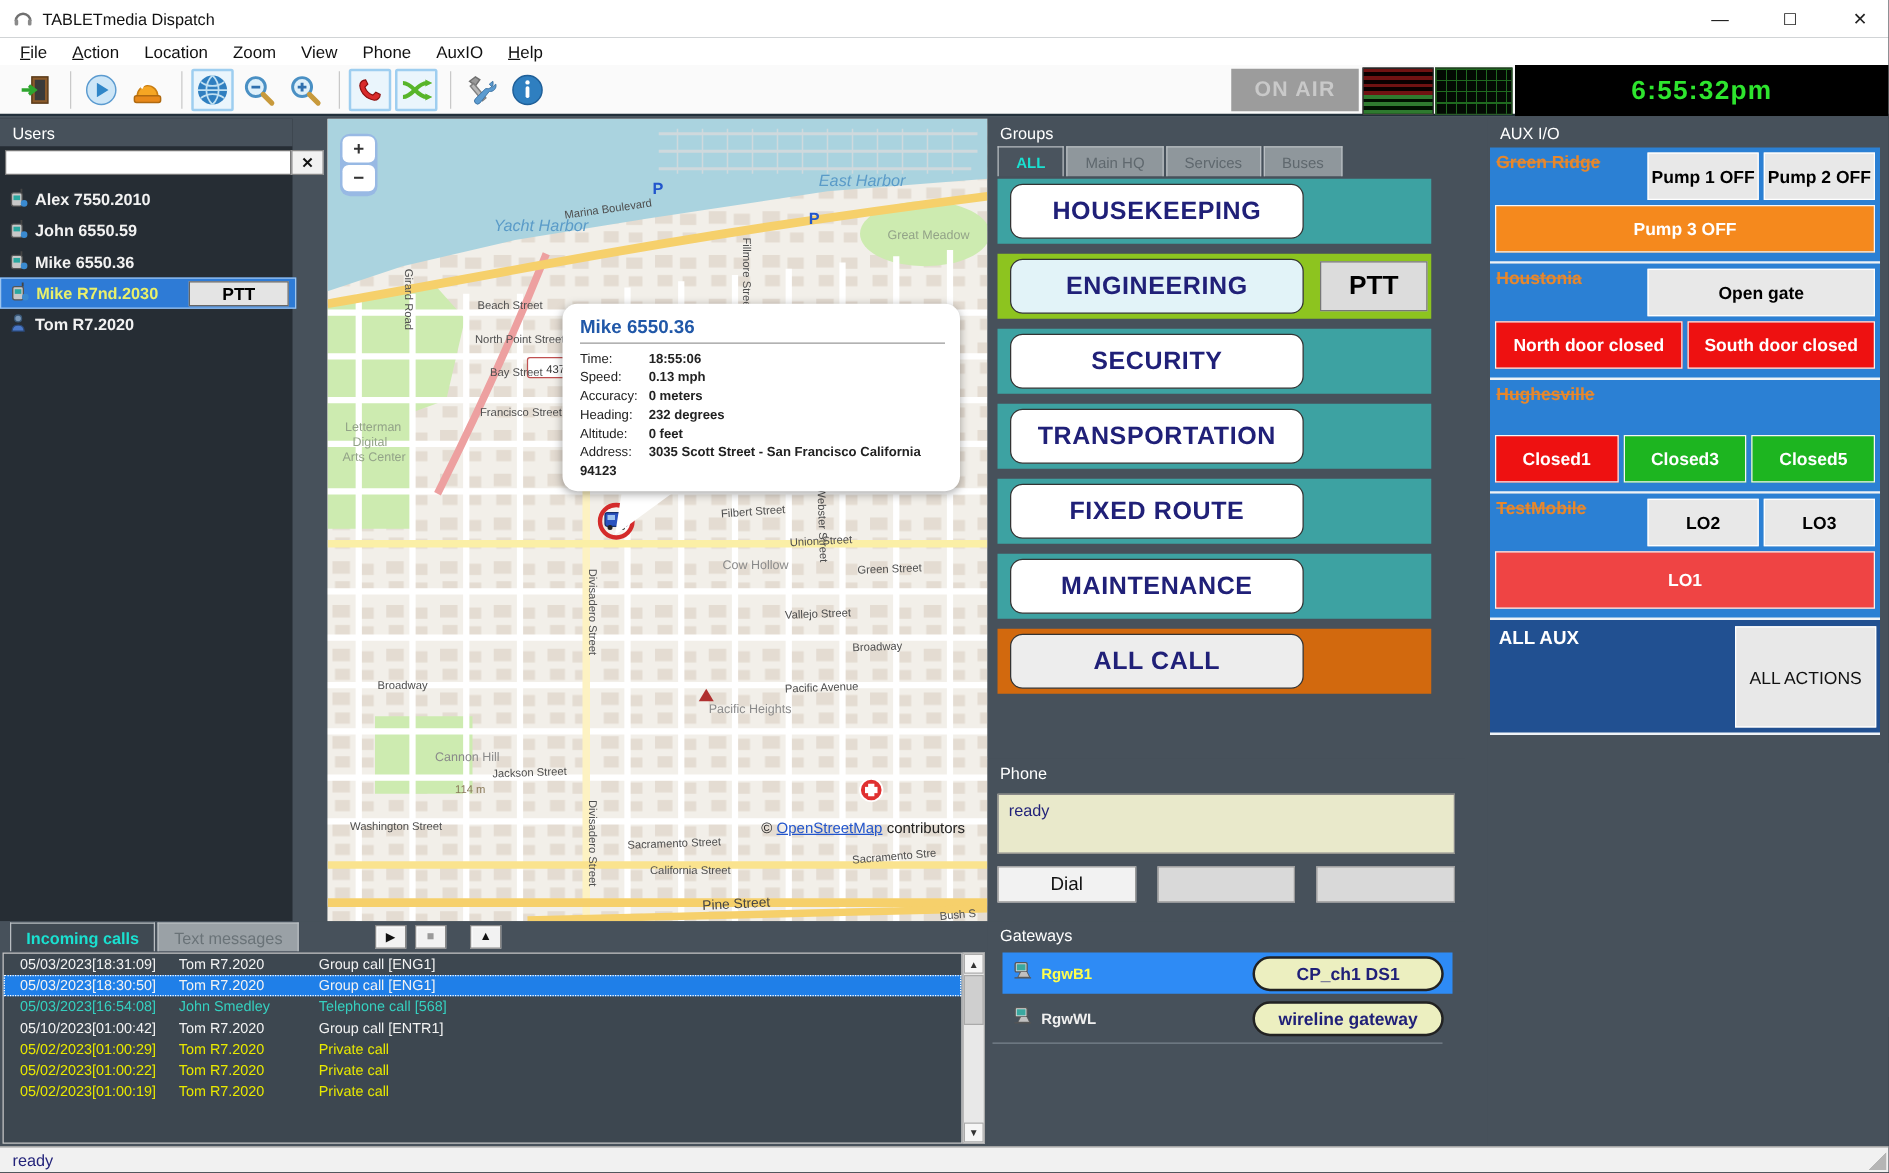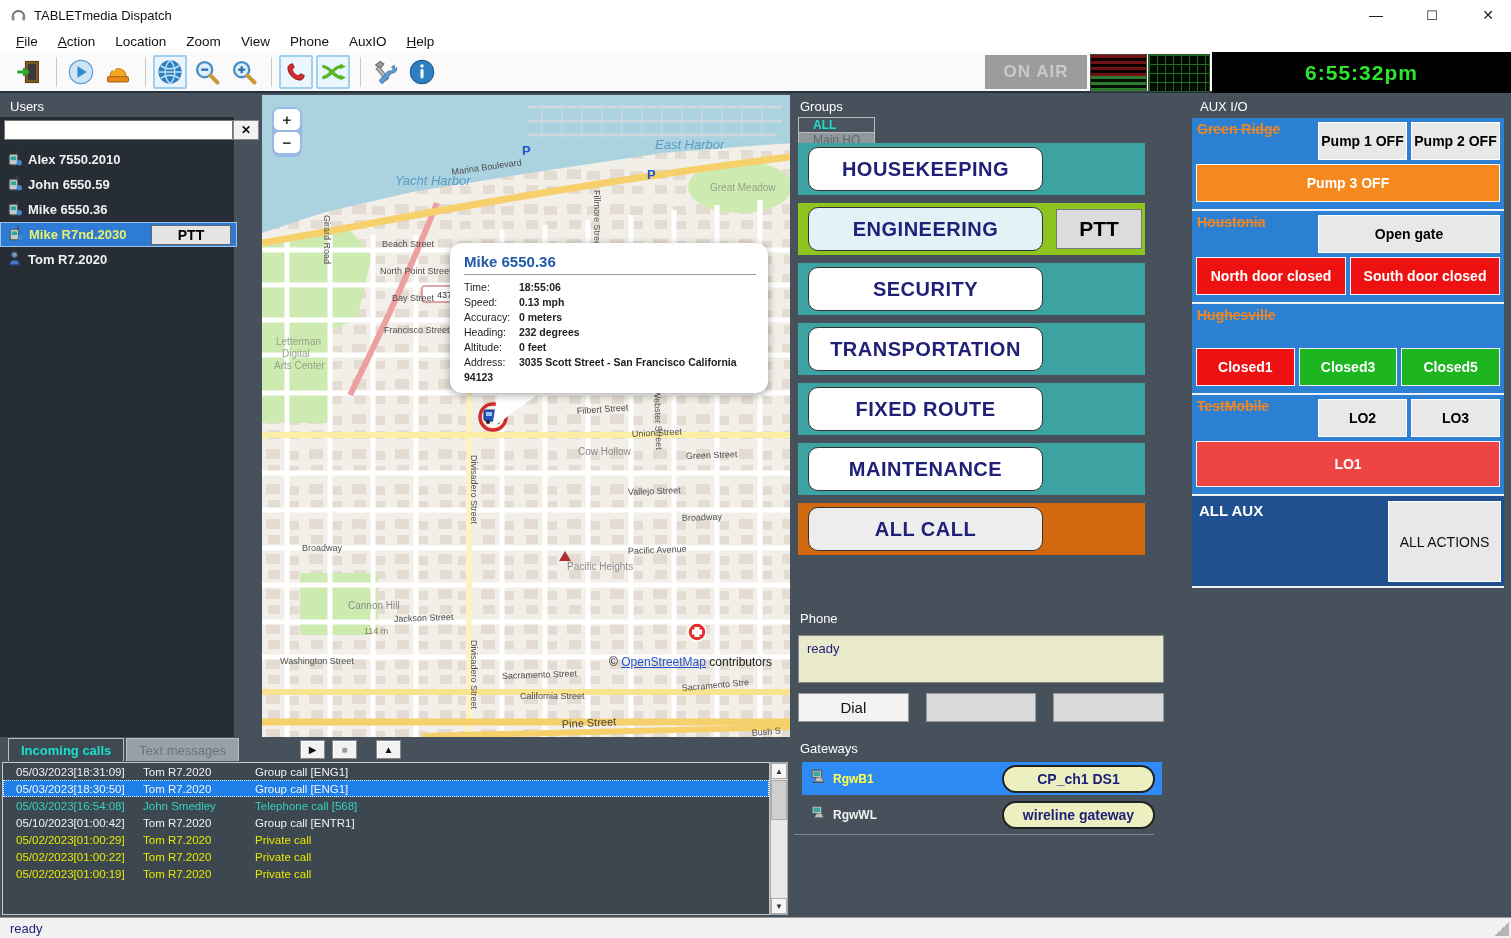--- a/index.html
+++ b/index.html
@@ -57,21 +57,21 @@
   text.road{font-size:9px;fill:#4e4e4e;}
   text.roadB{font-size:11px;fill:#444;}
   text.water{font-size:13px;fill:#5a9bc8;font-style:italic;}
   text.area{font-size:10px;fill:#93a388;}
   text.areaG{font-size:10px;fill:#8a8a8a;}
   text.elev{font-size:9px;fill:#8a7a5a;}
   text.parking{font-size:13px;font-weight:bold;fill:#2255cc;}
   text.shield{font-size:9px;fill:#333;}
   
   .groups{position:absolute;left:790px;top:2px;width:382px;height:512px;background:#47515b;}
-  .gtabs{position:absolute;left:8px;top:22px;height:24px;display:flex;flex-direction:column;}
+  .gtabs{position:absolute;left:8px;top:22px;height:24px;display:flex;}
   .gtab{height:24px;padding:0 14px;font-size:12px;display:flex;align-items:center;background:#8f979c;color:#5f686e;border:1px solid #b8bdc1;border-bottom:none;margin-right:2px;}
   .gtab.active{background:#4a545e;color:#1ae0d0;font-weight:bold;}
   .grows{position:absolute;left:8px;top:48px;width:347px;}
   .grow{position:relative;height:52px;margin-bottom:8px;}
   .grow.teal{background:#3da2a2;}
   .grow.green{background:#8dc41f;}
   .grow.orange{background:#d2690e;}
   .gbtn{position:absolute;left:10px;top:4px;width:235px;height:44px;border-radius:10px;background:#fff;border:1px solid #333;color:#202078;font-size:20px;font-weight:600;display:flex;align-items:center;justify-content:center;letter-spacing:.5px;}
   .grow.green .gbtn{background:#e2f3f8;}
   .grow.orange .gbtn{background:#ededed;}

